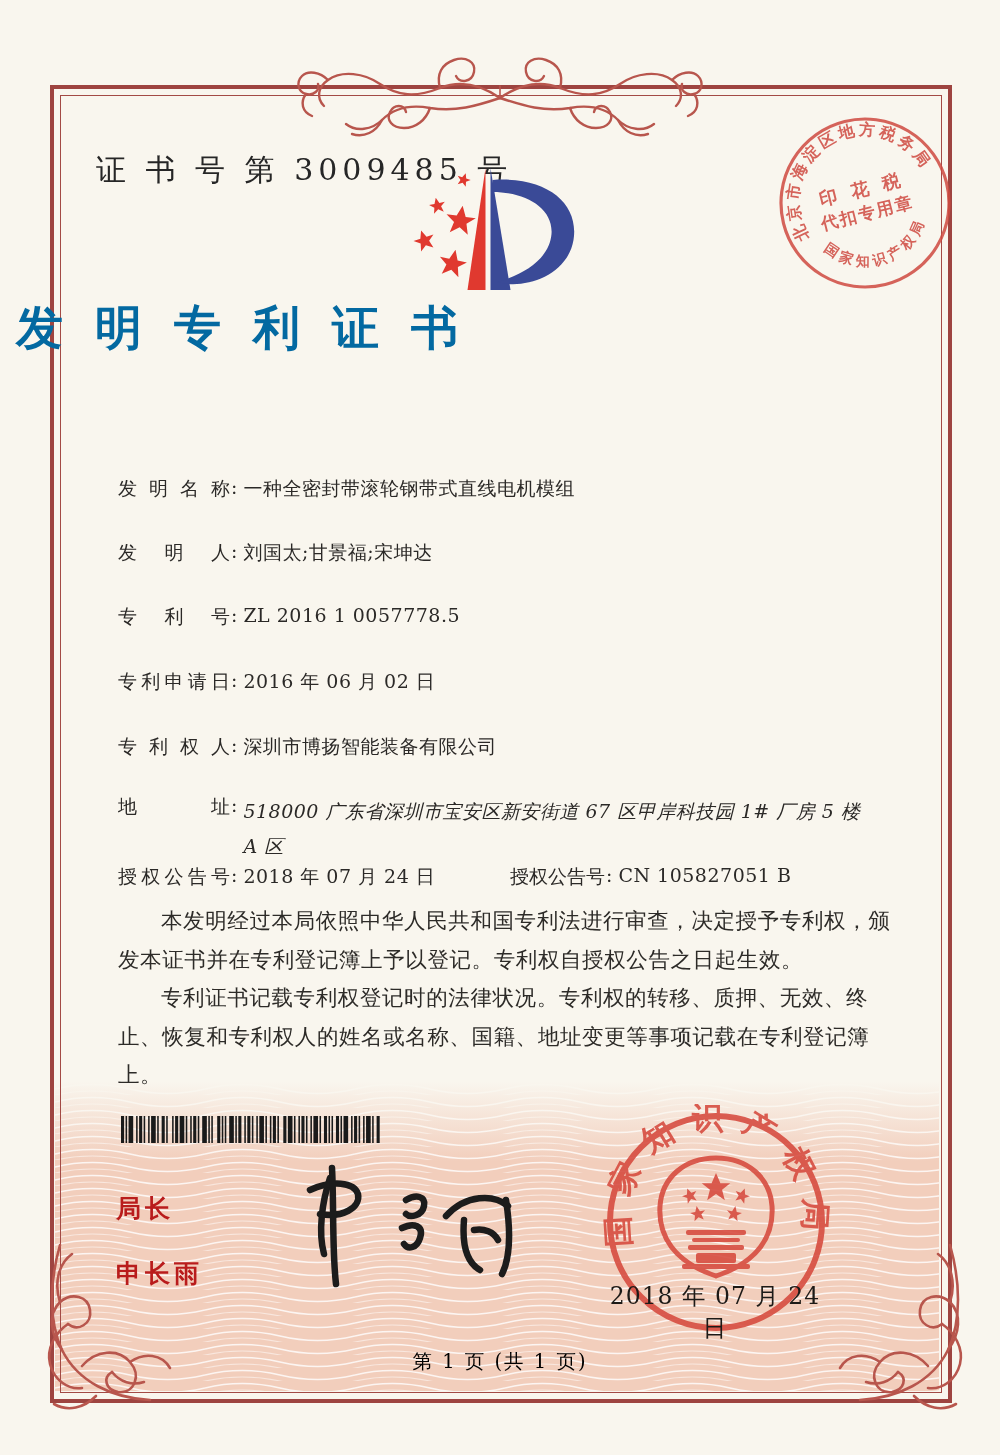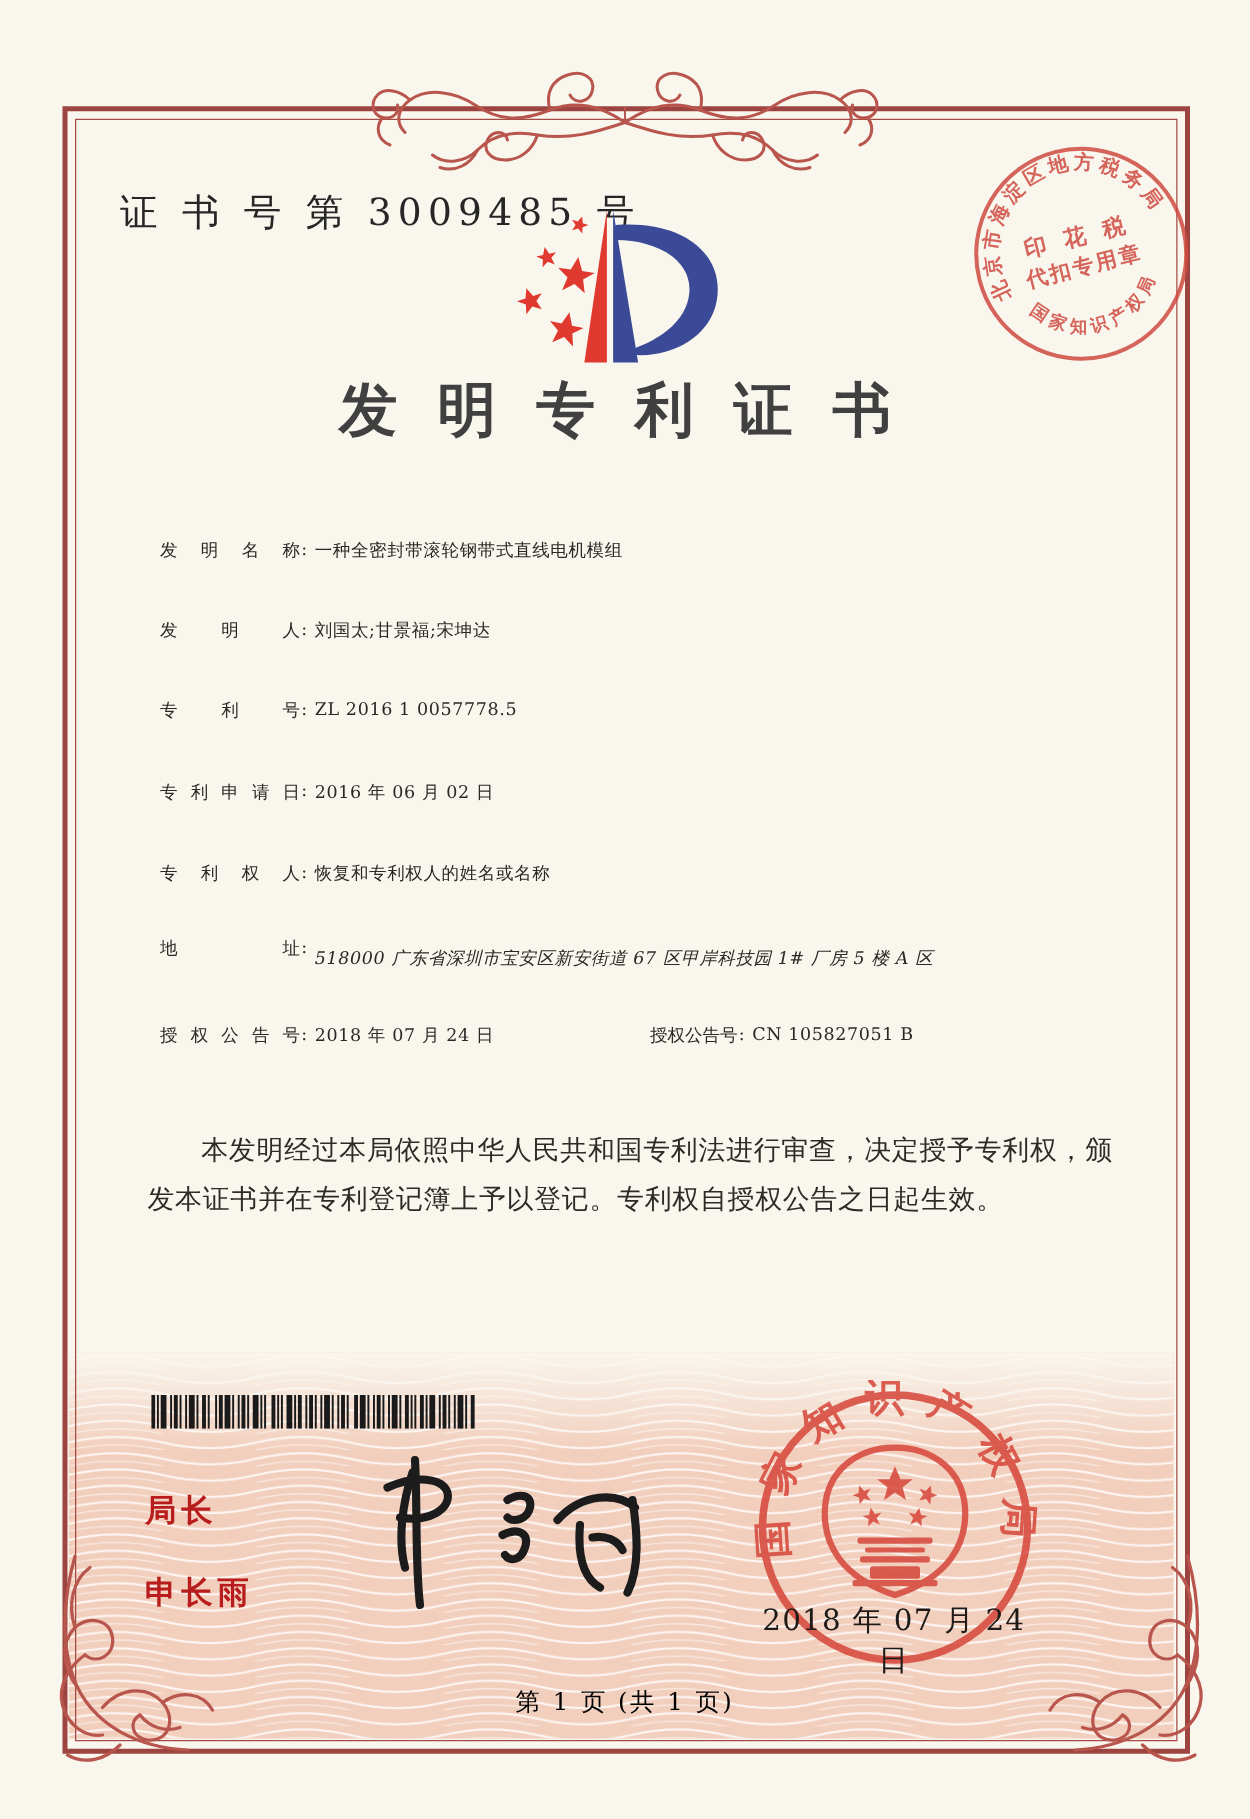--- a/index.html
+++ b/index.html
@@ -22,25 +22,25 @@
   .orn-bl{left:20px;top:1240px;}
   .orn-br{left:830px;top:1240px;transform:scaleX(-1);}
 
   
   .content{position:absolute;left:0;top:0;width:100%;height:100%;z-index:4;
     color:#2c2a27;}
   .cert-no{position:absolute;left:96px;top:150px;font-size:30px;letter-spacing:5px;color:#262626;}
 
   .logo{position:absolute;left:500px;top:158px;transform:translateX(-50%);}
 
-  .doc-title{position:absolute;left:0;top:297px;width:100%;text-align:center;
-    font-size:47px;font-weight:bold;letter-spacing:32px;padding-left:16px;box-sizing:border-box;color:#404040;}
+  .doc-title{position:absolute;left:0;top:297px;width:100%;text-align:left;
+    font-size:47px;font-weight:bold;letter-spacing:32px;padding-left:16px;box-sizing:border-box;color:#0369a1;}
 
   .fields{position:absolute;left:118px;top:432px;width:790px;}
-  .frow{position:absolute;left:10px;font-size:14px;color:#2b2927;white-space:nowrap;}
+  .frow{position:absolute;left:0;font-size:19px;color:#2b2927;white-space:nowrap;margin-top:44px;}
   .frow .lab{display:inline-block;width:112px;text-align:justify;text-align-last:justify;vertical-align:top;}
   .frow .colon{display:inline-block;margin:0 6px 0 1px;vertical-align:top;}
   .frow .val{display:inline-block;vertical-align:top;letter-spacing:0.5px;}
   .frow.wrap{white-space:normal;}
   .frow.wrap .val{width:620px;line-height:35px;font-style:italic;}
   .frow-right{position:absolute;left:392px;top:0;}
 
   .paras{position:absolute;left:118px;top:902px;width:778px;}
   .paras p{margin:0;font-size:21.5px;line-height:38.5px;text-indent:2em;
     letter-spacing:0.6px;color:#2d2b28;}
@@ -182,35 +182,36 @@
       <div class="frow" style="top:64px;">
         <span class="lab">发明人</span><span class="colon">:</span><span class="val">刘国太;甘景福;宋坤达</span>
       </div>
       <div class="frow" style="top:128px;">
         <span class="lab">专利号</span><span class="colon">:</span><span class="val">ZL 2016 1 0057778.5</span>
       </div>
       <div class="frow" style="top:193px;">
         <span class="lab">专利申请日</span><span class="colon">:</span><span class="val">2016 年 06 月 02 日</span>
       </div>
       <div class="frow" style="top:258px;">
-        <span class="lab">专利权人</span><span class="colon">:</span><span class="val">恢复和专利权人的姓名或名称</span>
+        <span class="lab">专利权人</span><span class="colon">:</span><span class="val">深圳市博扬智能装备有限公司</span>
       </div>
       <div class="frow wrap" style="top:318px;">
         <span class="lab">地址</span><span class="colon">:</span><span class="val">518000 广东省深圳市宝安区新安街道 67 区甲岸科技园 1# 厂房 5 楼 A 区</span>
       </div>
       <div class="frow" style="top:388px;">
         <span class="lab">授权公告号</span><span class="colon">:</span><span class="val">2018 年 07 月 24 日</span>
         <span class="frow-right">
           <span>授权公告号</span><span class="colon">:</span><span class="val">CN 105827051 B</span>
         </span>
       </div>
     </div>
 
     <div class="paras">
       <p>本发明经过本局依照中华人民共和国专利法进行审查，决定授予专利权，颁发本证书并在专利登记簿上予以登记。专利权自授权公告之日起生效。</p>
+      <p>专利证书记载专利权登记时的法律状况。专利权的转移、质押、无效、终止、恢复和专利权人的姓名或名称、国籍、地址变更等事项记载在专利登记簿上。</p>
     </div>
 
     <div class="barcode">
       <svg id="barcode-svg" width="262" height="27" viewBox="0 0 262 27">
           <rect x="0.00" y="0" width="3.10" height="27" fill="#1a1a1a"></rect>
           <rect x="4.55" y="0" width="1.55" height="27" fill="#1a1a1a"></rect>
           <rect x="7.55" y="0" width="4.65" height="27" fill="#1a1a1a"></rect>
           <rect x="15.10" y="0" width="1.55" height="27" fill="#1a1a1a"></rect>
           <rect x="18.10" y="0" width="3.10" height="27" fill="#1a1a1a"></rect>
           <rect x="22.65" y="0" width="1.55" height="27" fill="#1a1a1a"></rect>

